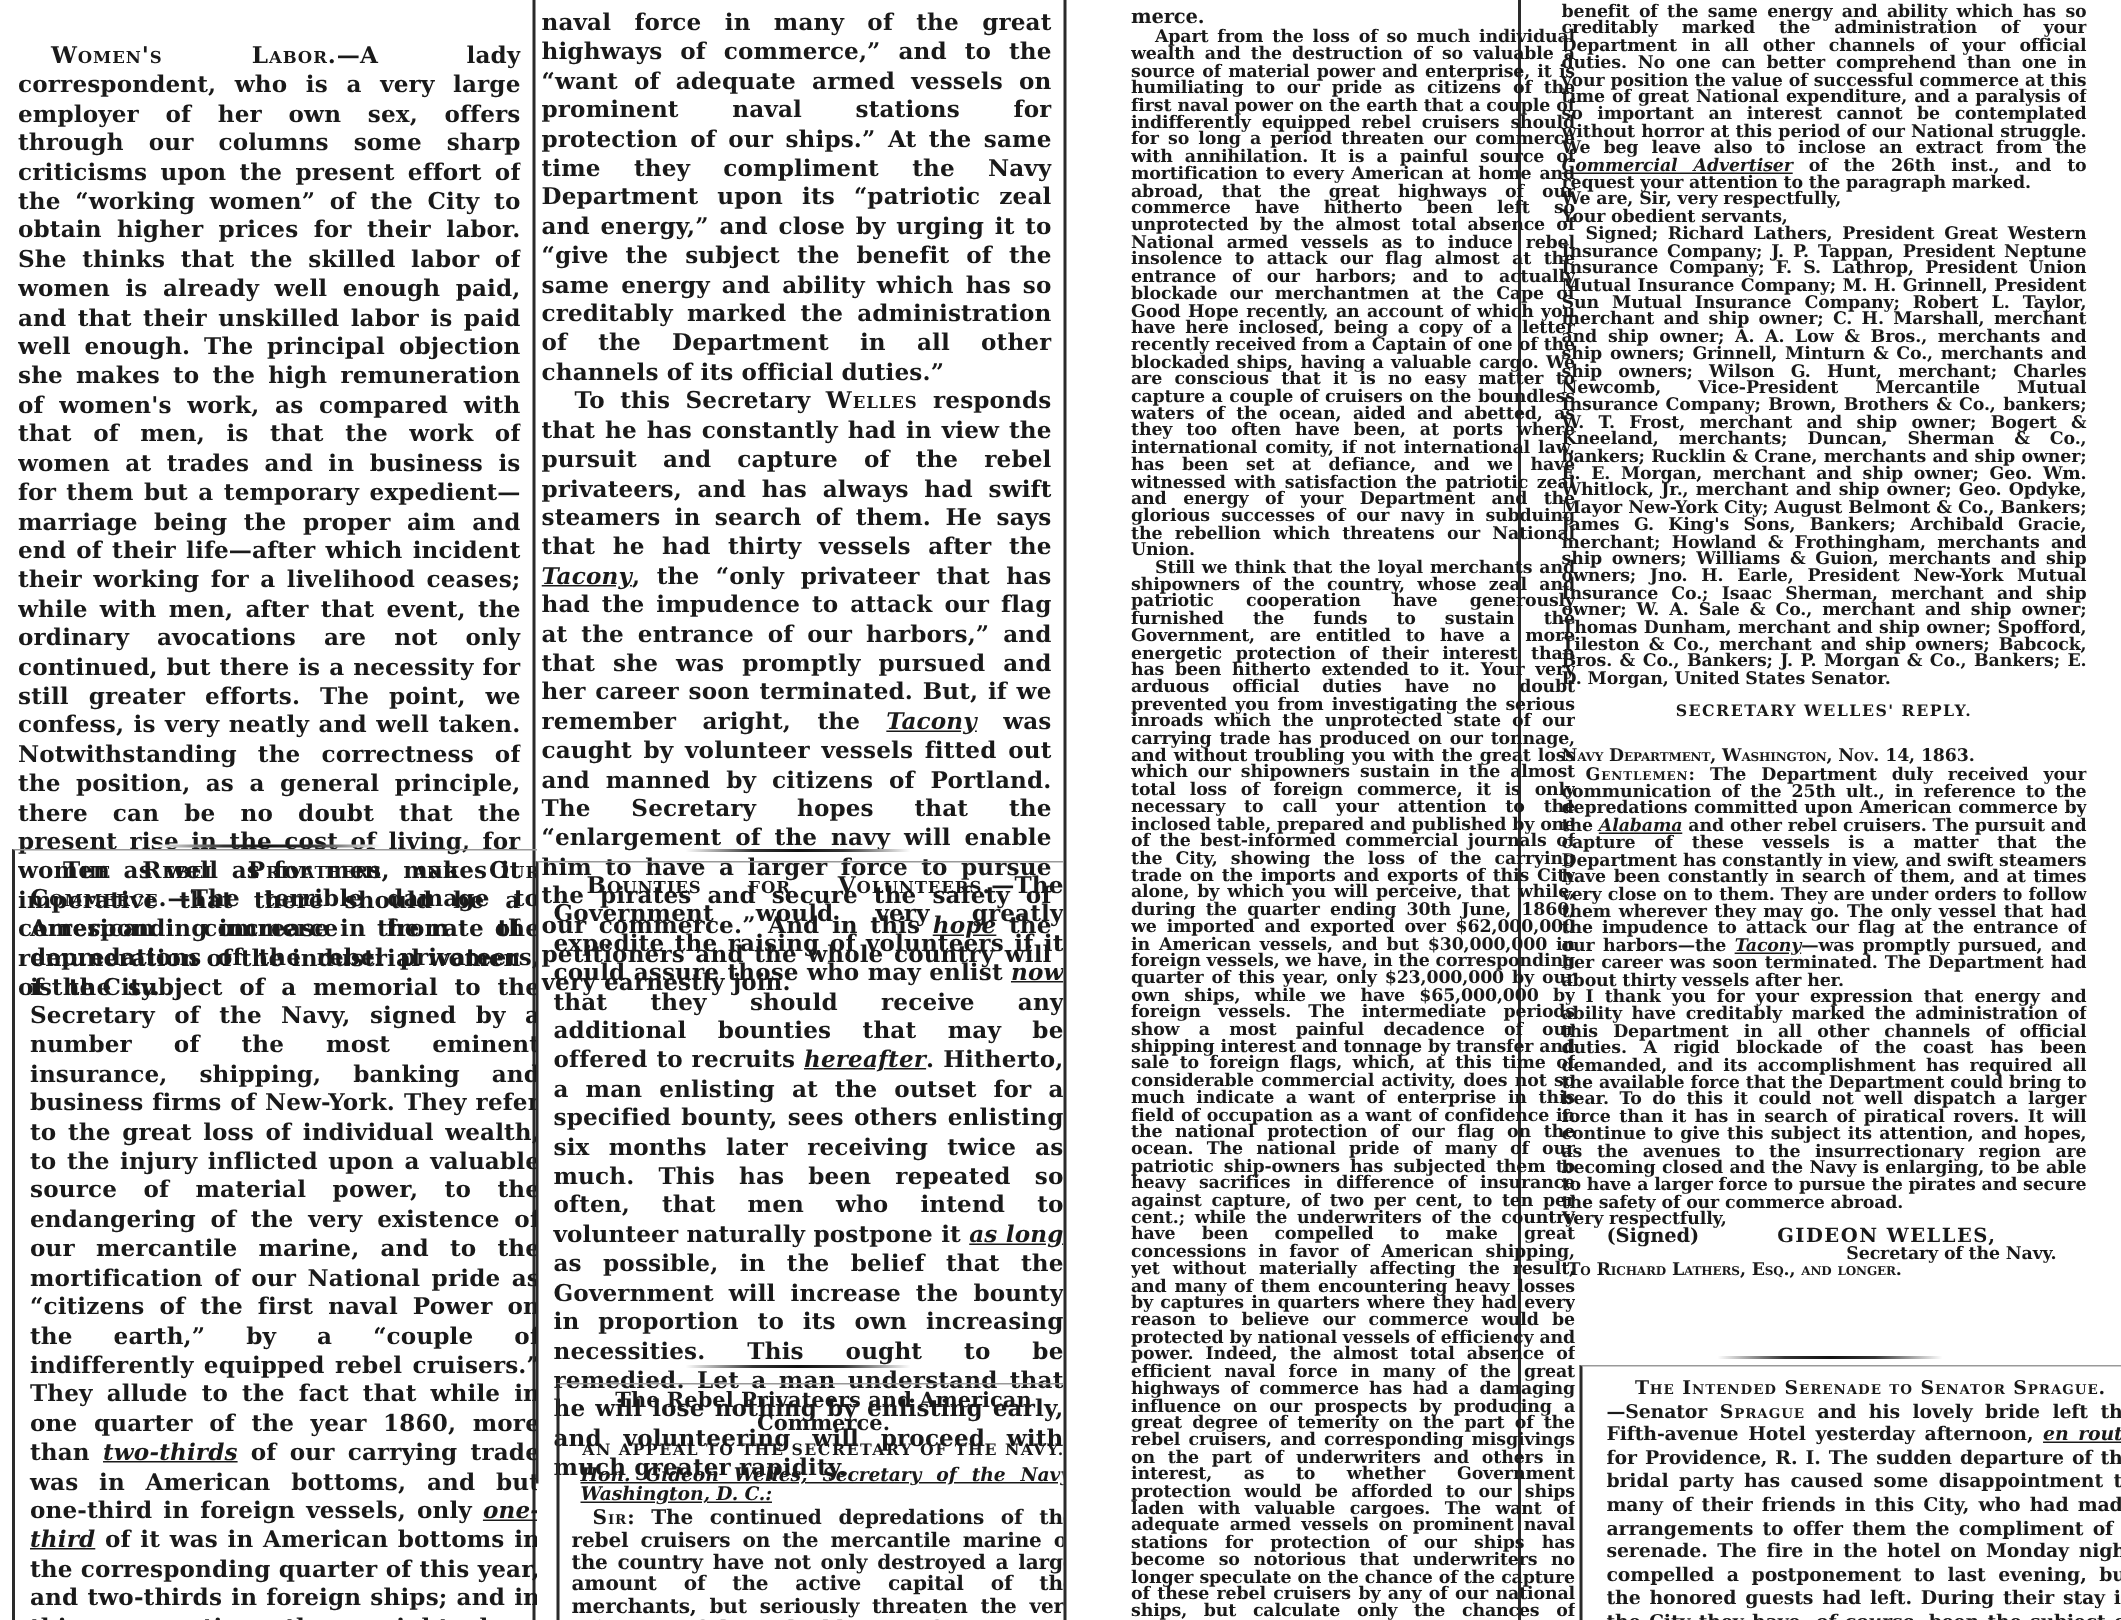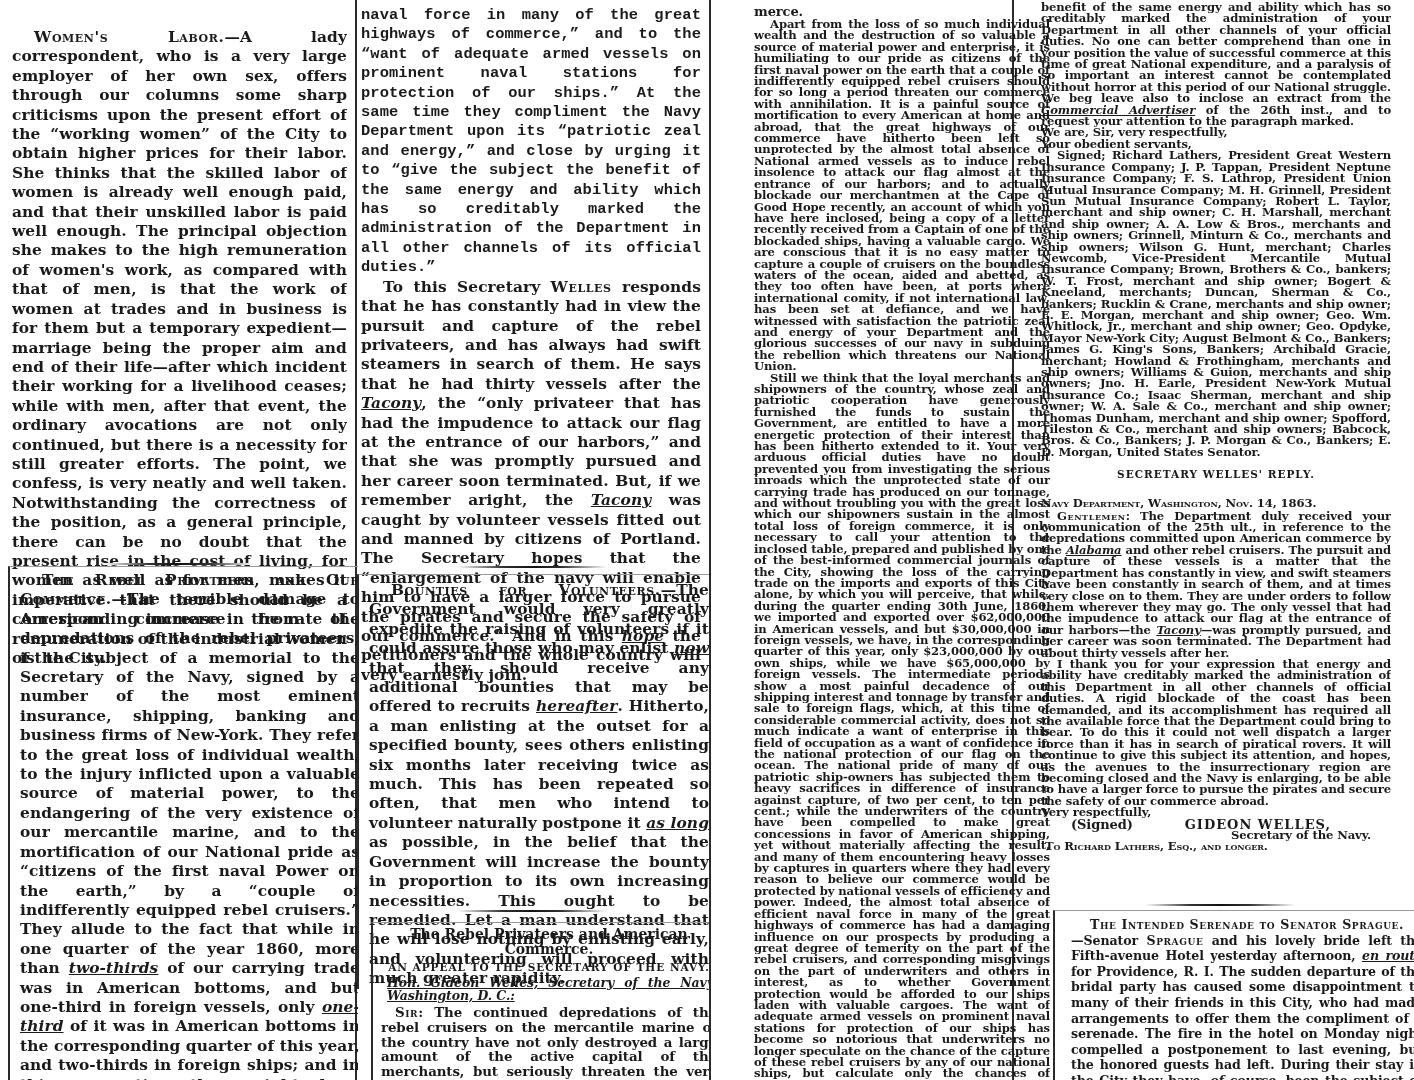--- a/index.html
+++ b/index.html
@@ -14,21 +14,21 @@
   .col2 { left: 357px; width: 352px; height: 1080px; }
   .col3 { left: 711px; width: 302px; height: 1080px; margin-left: 39px; }
   .col4 { left: 1015px; width: 399px; height: 1080px; }
   .vrule { position: absolute; top: 0; width: 2px; height: 1080px; background: #2a2a2a; }
   .piece { position: absolute; overflow: hidden; }
   .big p, .big {
     font-size: 15.4px; line-height: 19.4px; font-weight: bold;
     text-align: justify; margin: 0; letter-spacing: 0.1px;
   }
   .big p { text-indent: 22px; }
-  .big p.noindent { text-indent: 0; font-family: Liberation Mono, monospace; }
+  .big p.noindent { text-indent: 0; }
   .small p, .small {
     font-size: 11.6px; line-height: 11.4px; font-weight: bold;
     text-align: justify; margin: 0; letter-spacing: -0.1px;
   }
   .small p { text-indent: 16px; }
   .small p.noindent { text-indent: 0; }
   .sc { font-variant: small-caps; letter-spacing: 0.6px; }
   .it { font-style: italic; text-decoration: underline; }
   .dash-rule { height: 2px; width: 150px; margin: 6px auto; background: linear-gradient(90deg, #fff 0%, #333 30%, #111 50%, #333 70%, #fff 100%); }
   .box-border { border-left: 2px solid #2a2a2a; border-top: 1px solid #999; }

